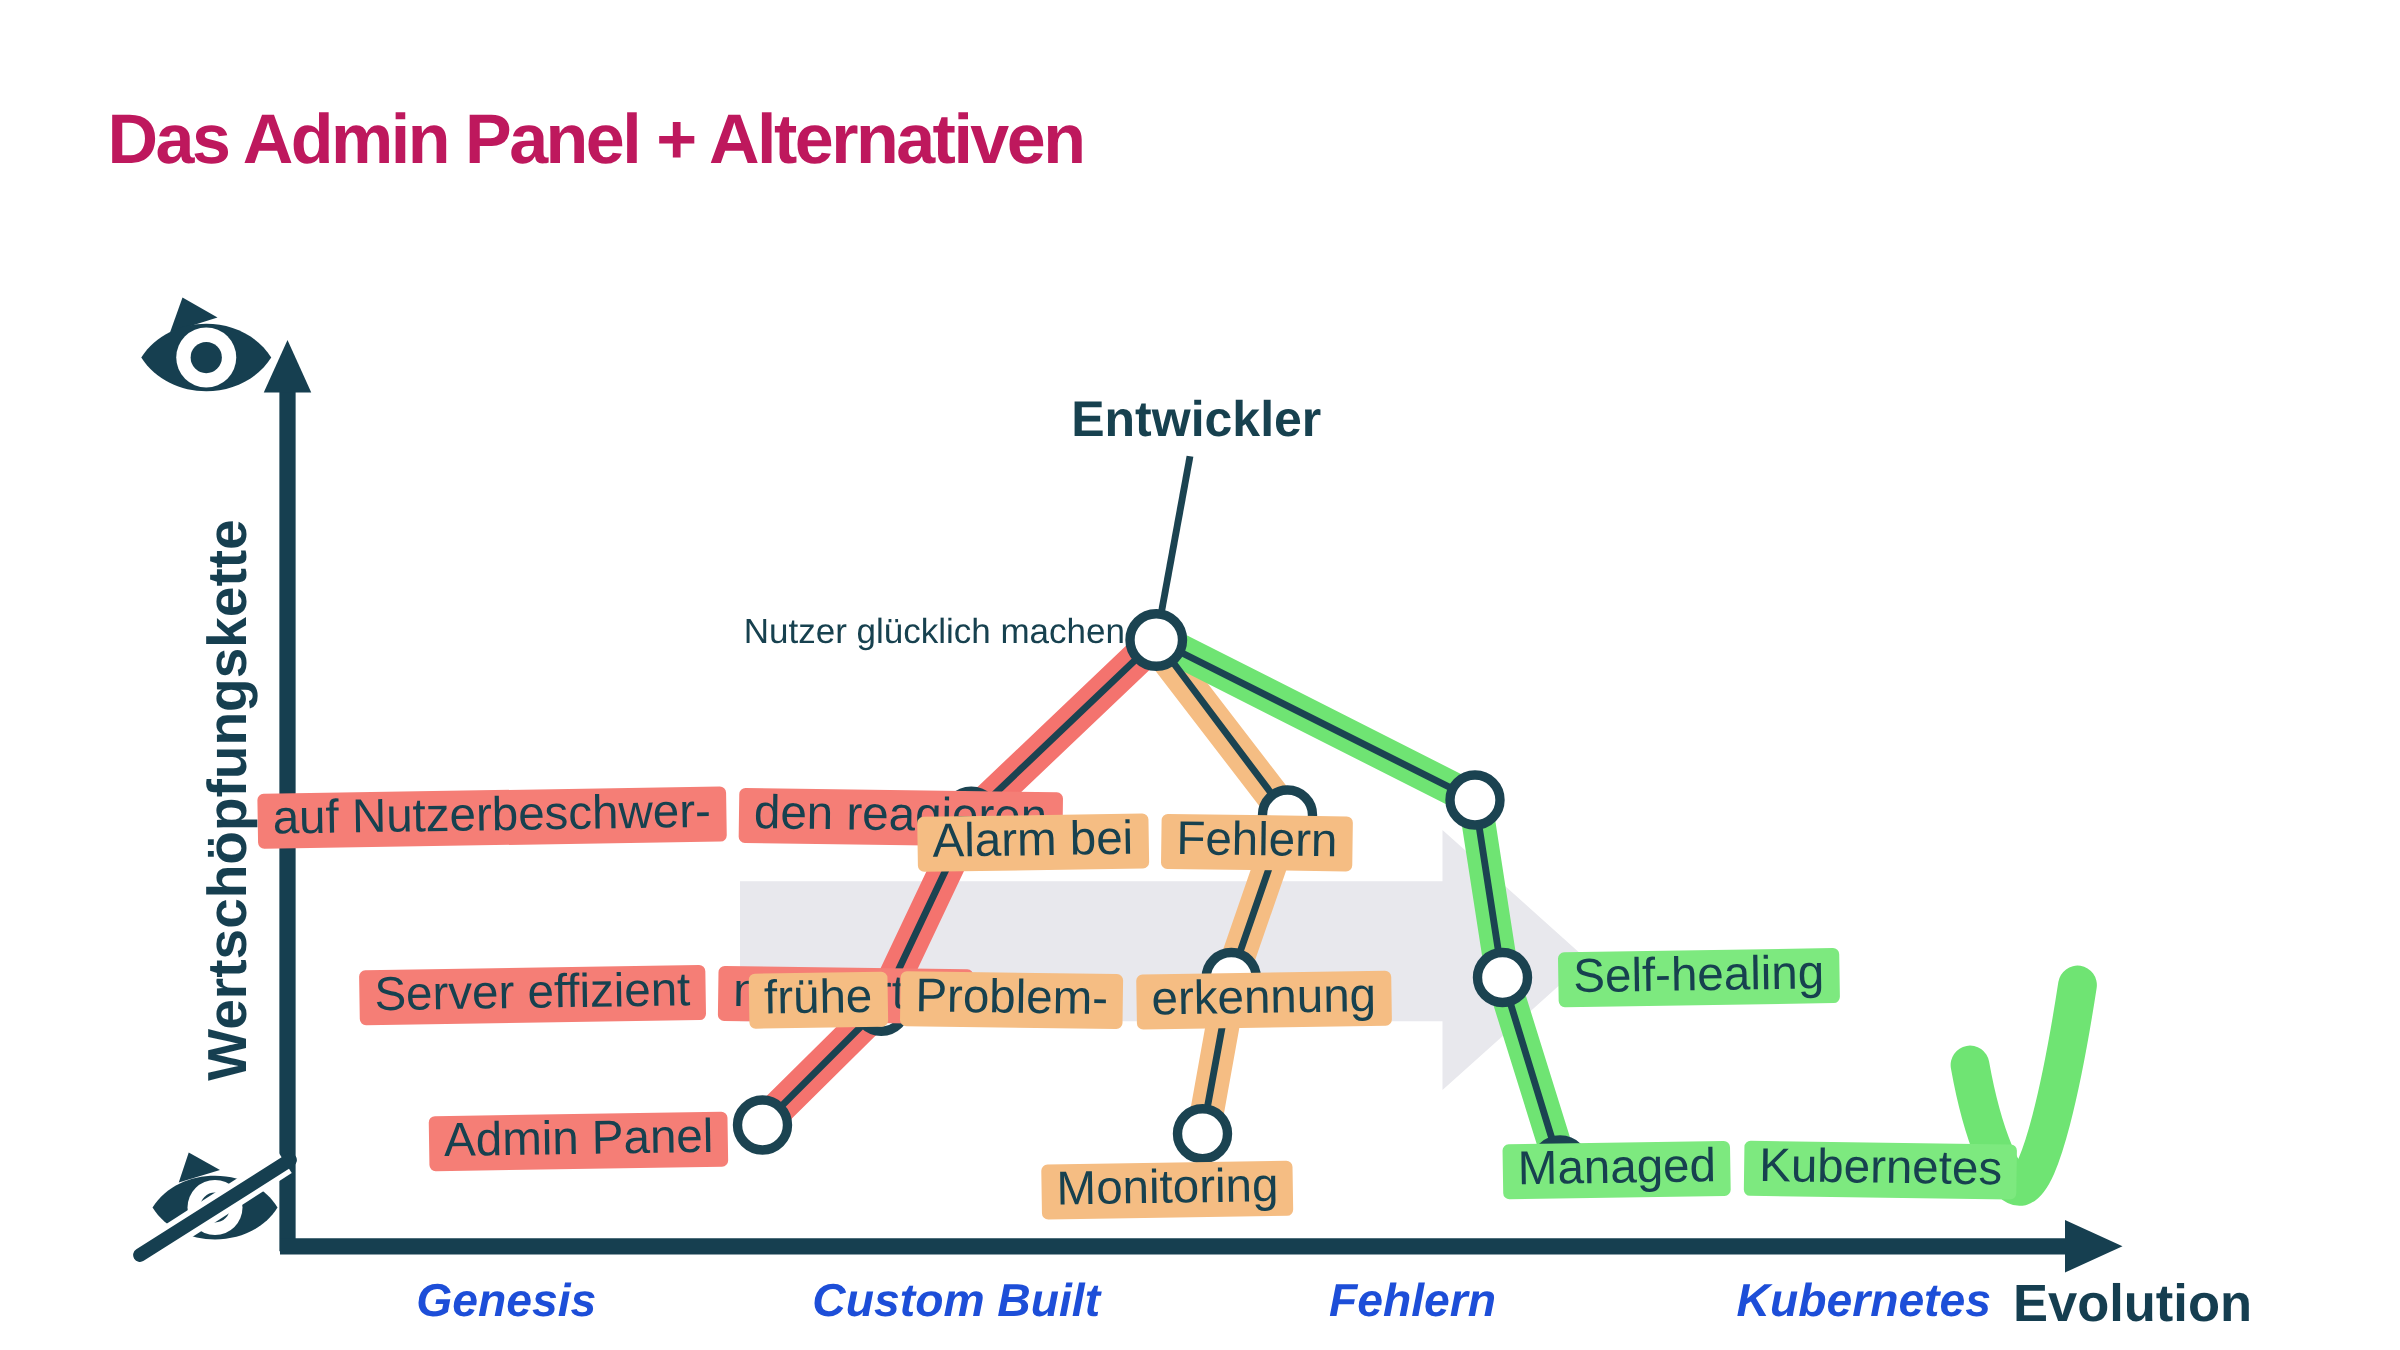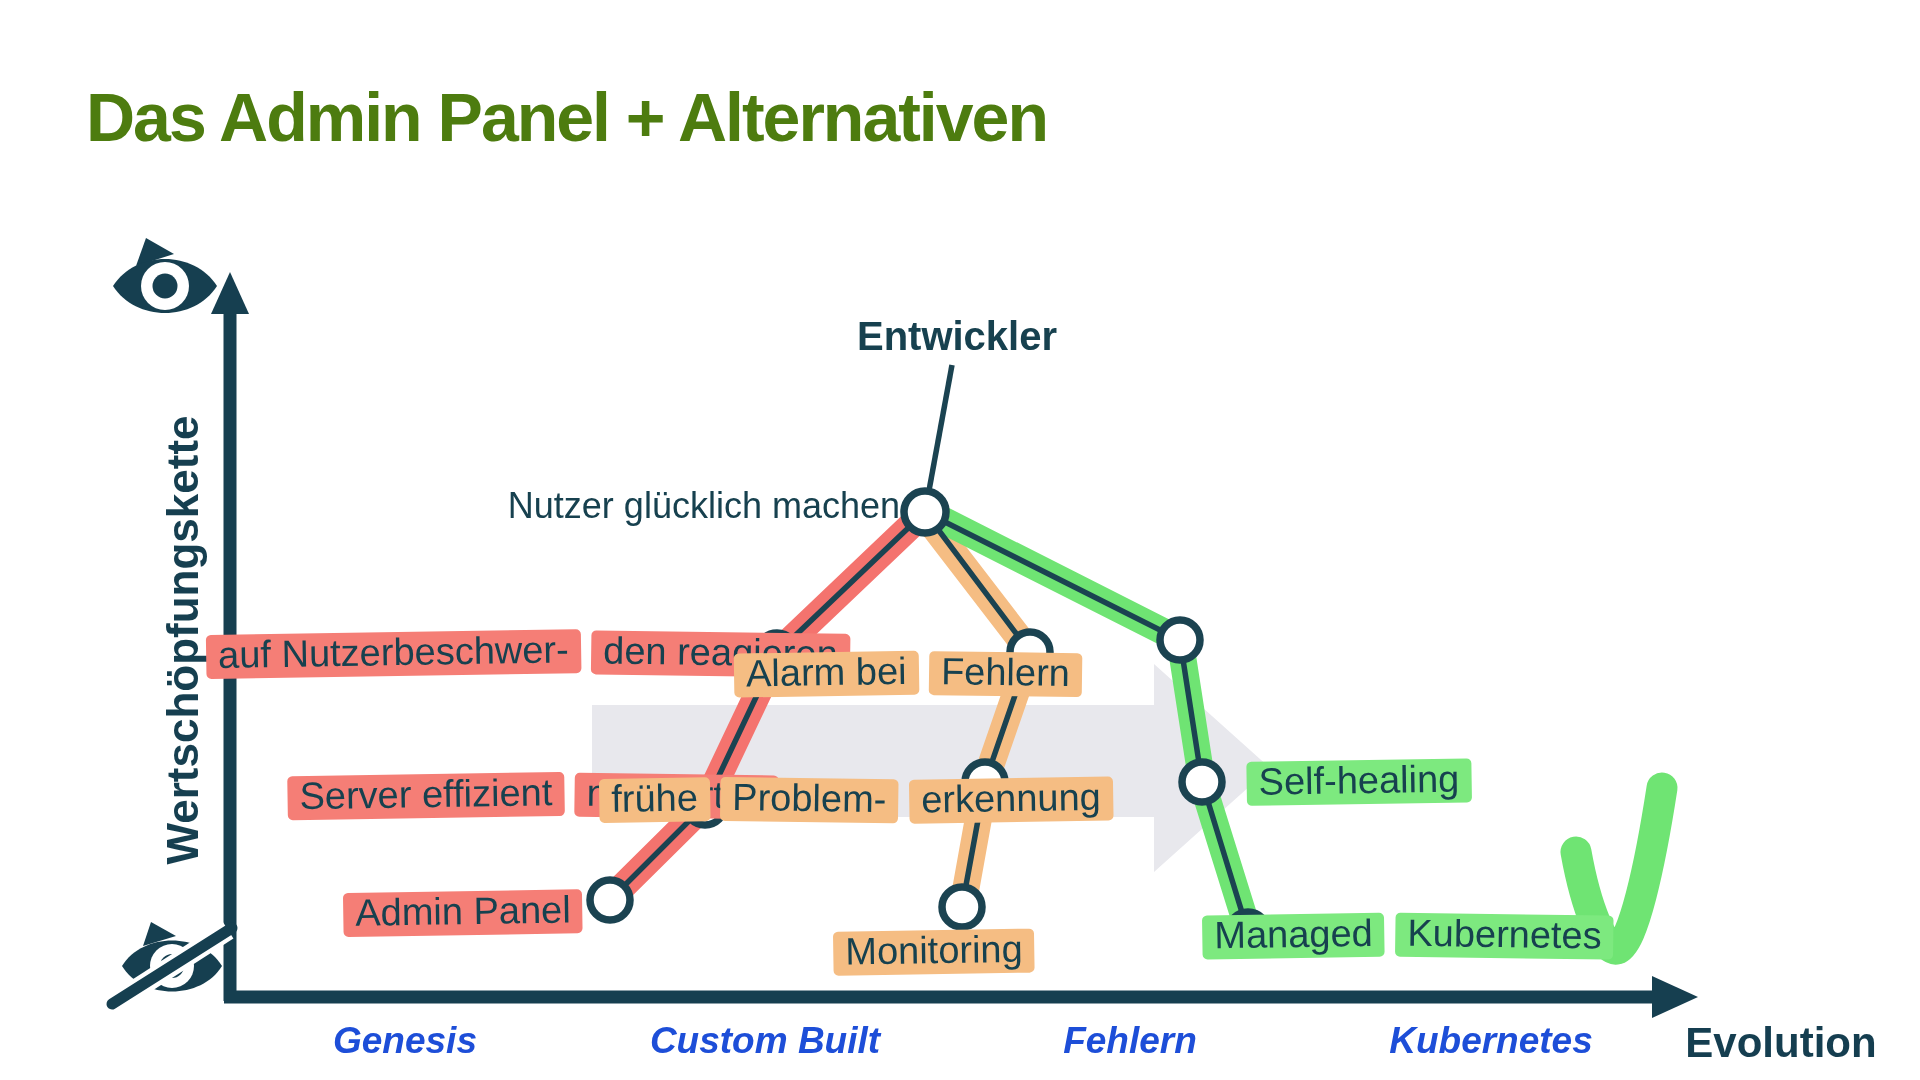--- a/index.html
+++ b/index.html
@@ -2,38 +2,38 @@
 <html><head>
 <meta charset="utf-8">
 <style>
   html,body{margin:0;padding:0;background:#ffffff;}
   #stage{
     position:relative;width:1920px;height:1080px;background:#ffffff;overflow:hidden;
     font-family:"Liberation Sans",sans-serif;color:#163f50;
   }
   svg{position:absolute;left:0;top:0;}
   .title{
-    position:absolute;left:86px;top:78px;font-size:68px;font-weight:700;
-    letter-spacing:-2px;color:#4d7c0f;white-space:nowrap;
+    position:absolute;left:86px;top:78px;font-size:56px;font-weight:700;
+    letter-spacing:-2px;color:#be185d;white-space:nowrap;
   }
   .lbl{
     position:absolute;transform:translate(-50%,-50%);text-align:center;
     font-size:38px;line-height:1.02;white-space:nowrap;color:#17414f;
   }
   .lbl .ln{display:block;}
   .hl .ln{
     display:inline-block;padding:1px 12px 4px;border-radius:5px;margin:1px 0;
   }
   .hl .ln:nth-child(odd){transform:rotate(-0.9deg);}
   .hl .ln:nth-child(even){transform:rotate(0.8deg);}
   .hl-red .ln{background:#f57e76;}
   .hl-orange .ln{background:#f5bd83;}
   .hl-green .ln{background:#7de97f;}
   .anchor-lbl{font-size:40px;font-weight:700;}
-  .root-lbl{transform:translate(-100%,-50%);font-size:36px;}
+  .root-lbl{transform:translate(-100%,-50%);font-size:28px;}
   .yaxis-lbl{
     position:absolute;left:183px;top:640px;transform:translate(-50%,-50%) rotate(-90deg);
     font-size:44px;font-weight:700;white-space:nowrap;color:#163f50;
   }
   .stage-lbl{
     position:absolute;transform:translate(-50%,-50%);font-size:37px;font-style:italic;
     white-space:nowrap;color:#1d4ed8;font-weight:bold;
   }
   .evo-lbl{
     position:absolute;transform:translate(-50%,-50%);font-size:42px;font-weight:700;
@@ -93,21 +93,21 @@
     </g>
   </svg>
 
   <div class="title">Das Admin Panel + Alternativen</div>
 
   <div class="yaxis-lbl">Wertschöpfungskette</div>
   <div class="stage-lbl" style="left:405px;top:1041px">Genesis</div>
   <div class="stage-lbl" style="left:765px;top:1041px">Custom Built</div>
   <div class="stage-lbl" style="left:1130px;top:1041px">Fehlern</div>
   <div class="stage-lbl" style="left:1491px;top:1041px">Kubernetes</div>
-  <div class="evo-lbl" style="left:1781px;top:1043px">Evolution</div>
+  <div class="evo-lbl" style="left:1706px;top:1043px">Evolution</div>
 
   <div class="lbl anchor-lbl" style="left:957px;top:336px">Entwickler</div>
   <div class="lbl root-lbl" style="left:900px;top:506px">Nutzer glücklich machen</div>
 
   <div class="lbl hl hl-red" style="left:528px;top:654px">
     <span class="ln">auf Nutzerbeschwer-</span>
     <span class="ln">den reagieren</span>
   </div>
   <div class="lbl hl hl-red" style="left:533px;top:796px">
     <span class="ln">Server effizient</span>

